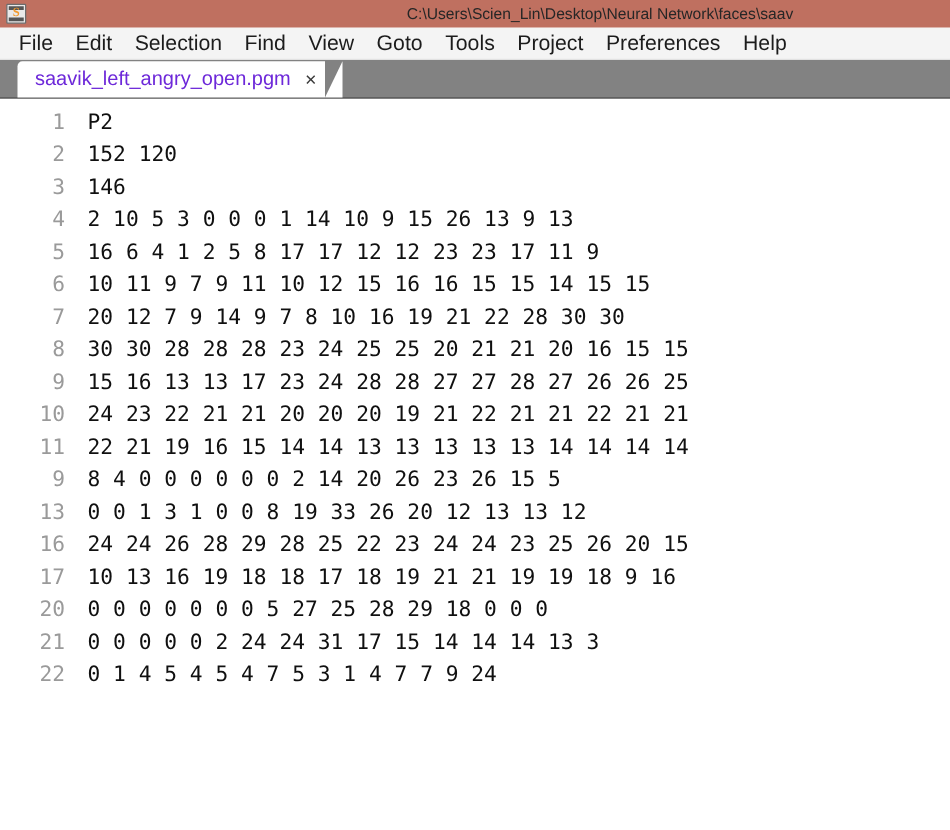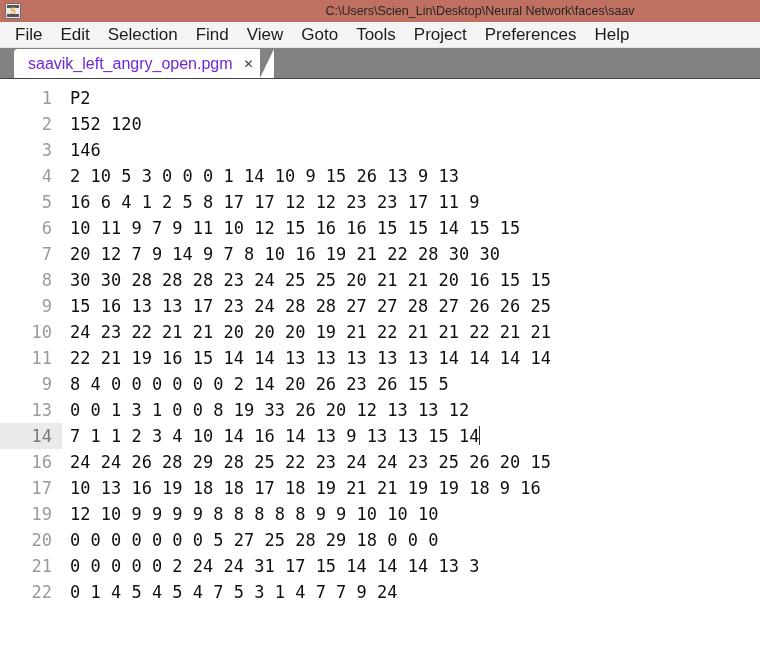--- a/index.html
+++ b/index.html
@@ -271,38 +271,30 @@
     </div>
     <div class="code-line">
       <div class="gutter">9</div>
       <div class="code-text">8 4 0 0 0 0 0 0 2 14 20 26 23 26 15 5</div>
     </div>
     <div class="code-line">
       <div class="gutter">13</div>
       <div class="code-text">0 0 1 3 1 0 0 8 19 33 26 20 12 13 13 12</div>
     </div>
 
-    <div class="code-line active">
-      <div class="gutter">14</div>
-      <div class="code-text"><span>7 1 1 2 3 4 10 14 16 14 13 9 13 13 15 14</span><span class="cursor"></span></div>
-    </div>
 
     <div class="code-line">
       <div class="gutter">16</div>
       <div class="code-text">24 24 26 28 29 28 25 22 23 24 24 23 25 26 20 15</div>
     </div>
     <div class="code-line">
       <div class="gutter">17</div>
       <div class="code-text">10 13 16 19 18 18 17 18 19 21 21 19 19 18 9 16</div>
     </div>
     <div class="code-line">
-      <div class="gutter">19</div>
-      <div class="code-text">12 10 9 9 9 9 8 8 8 8 8 9 9 10 10 10</div>
-    </div>
-    <div class="code-line">
       <div class="gutter">20</div>
       <div class="code-text">0 0 0 0 0 0 0 5 27 25 28 29 18 0 0 0</div>
     </div>
     <div class="code-line">
       <div class="gutter">21</div>
       <div class="code-text">0 0 0 0 0 2 24 24 31 17 15 14 14 14 13 3</div>
     </div>
     <div class="code-line">
       <div class="gutter">22</div>
       <div class="code-text">0 1 4 5 4 5 4 7 5 3 1 4 7 7 9 24</div>

